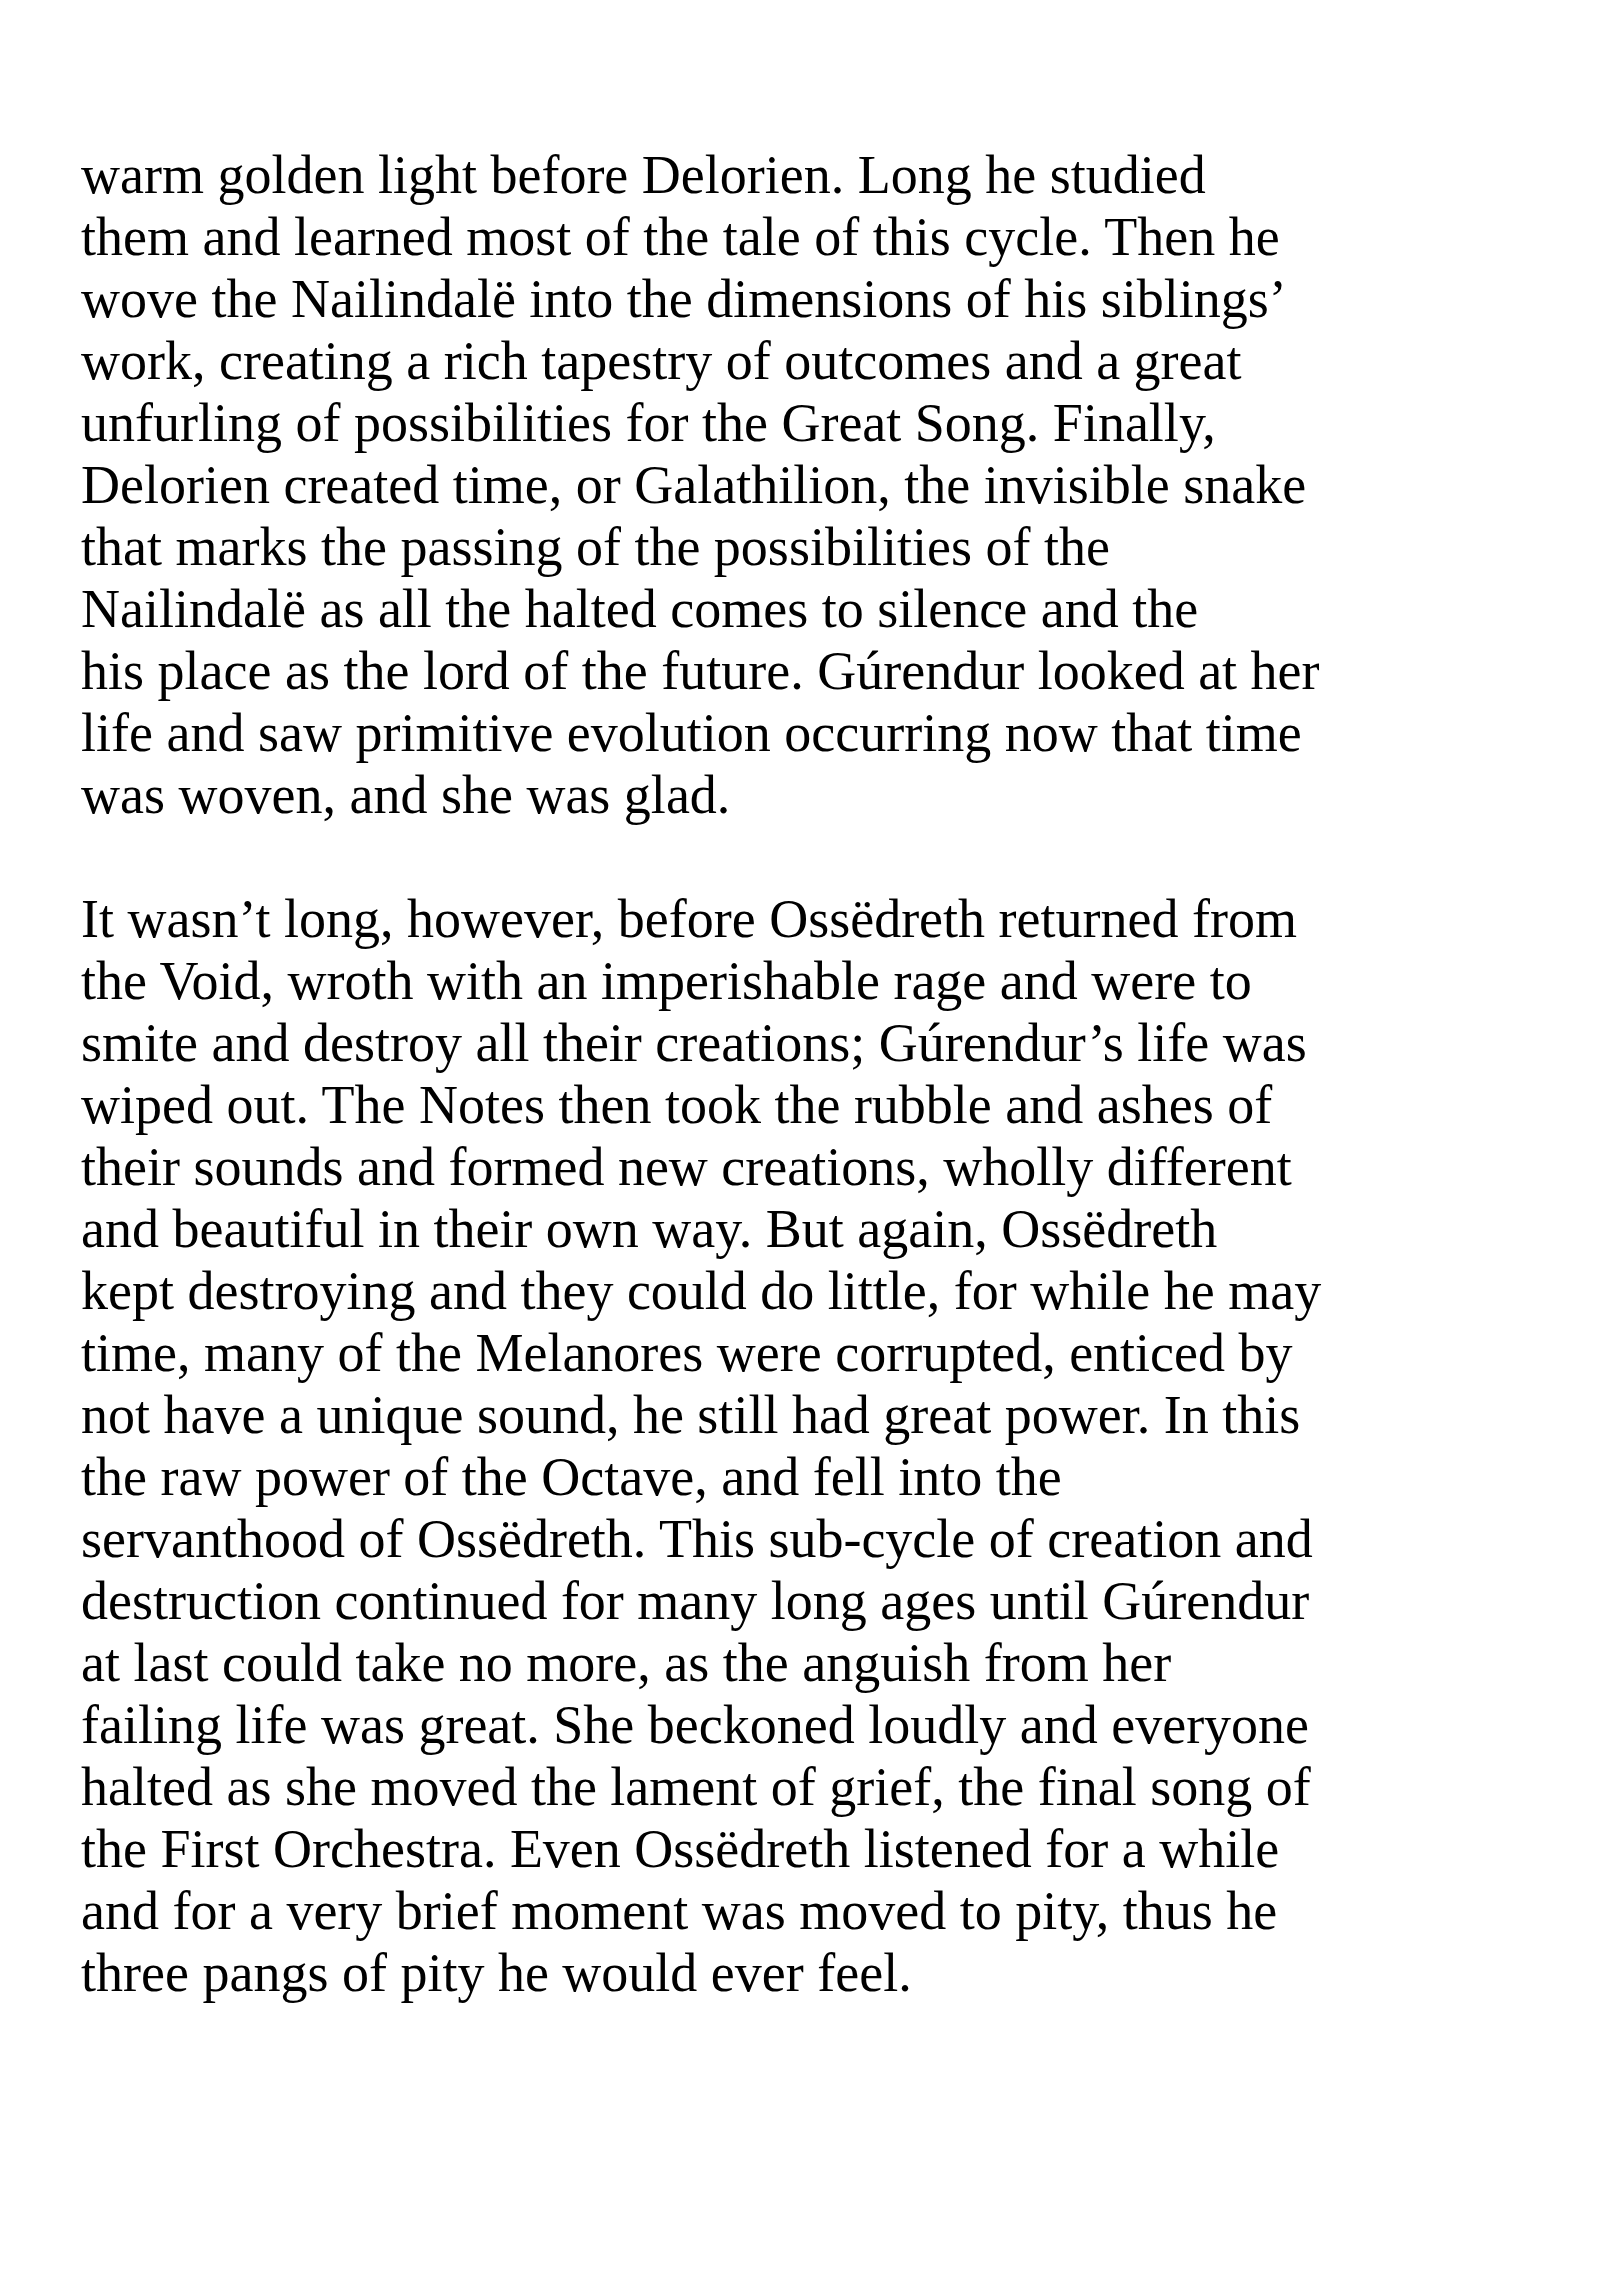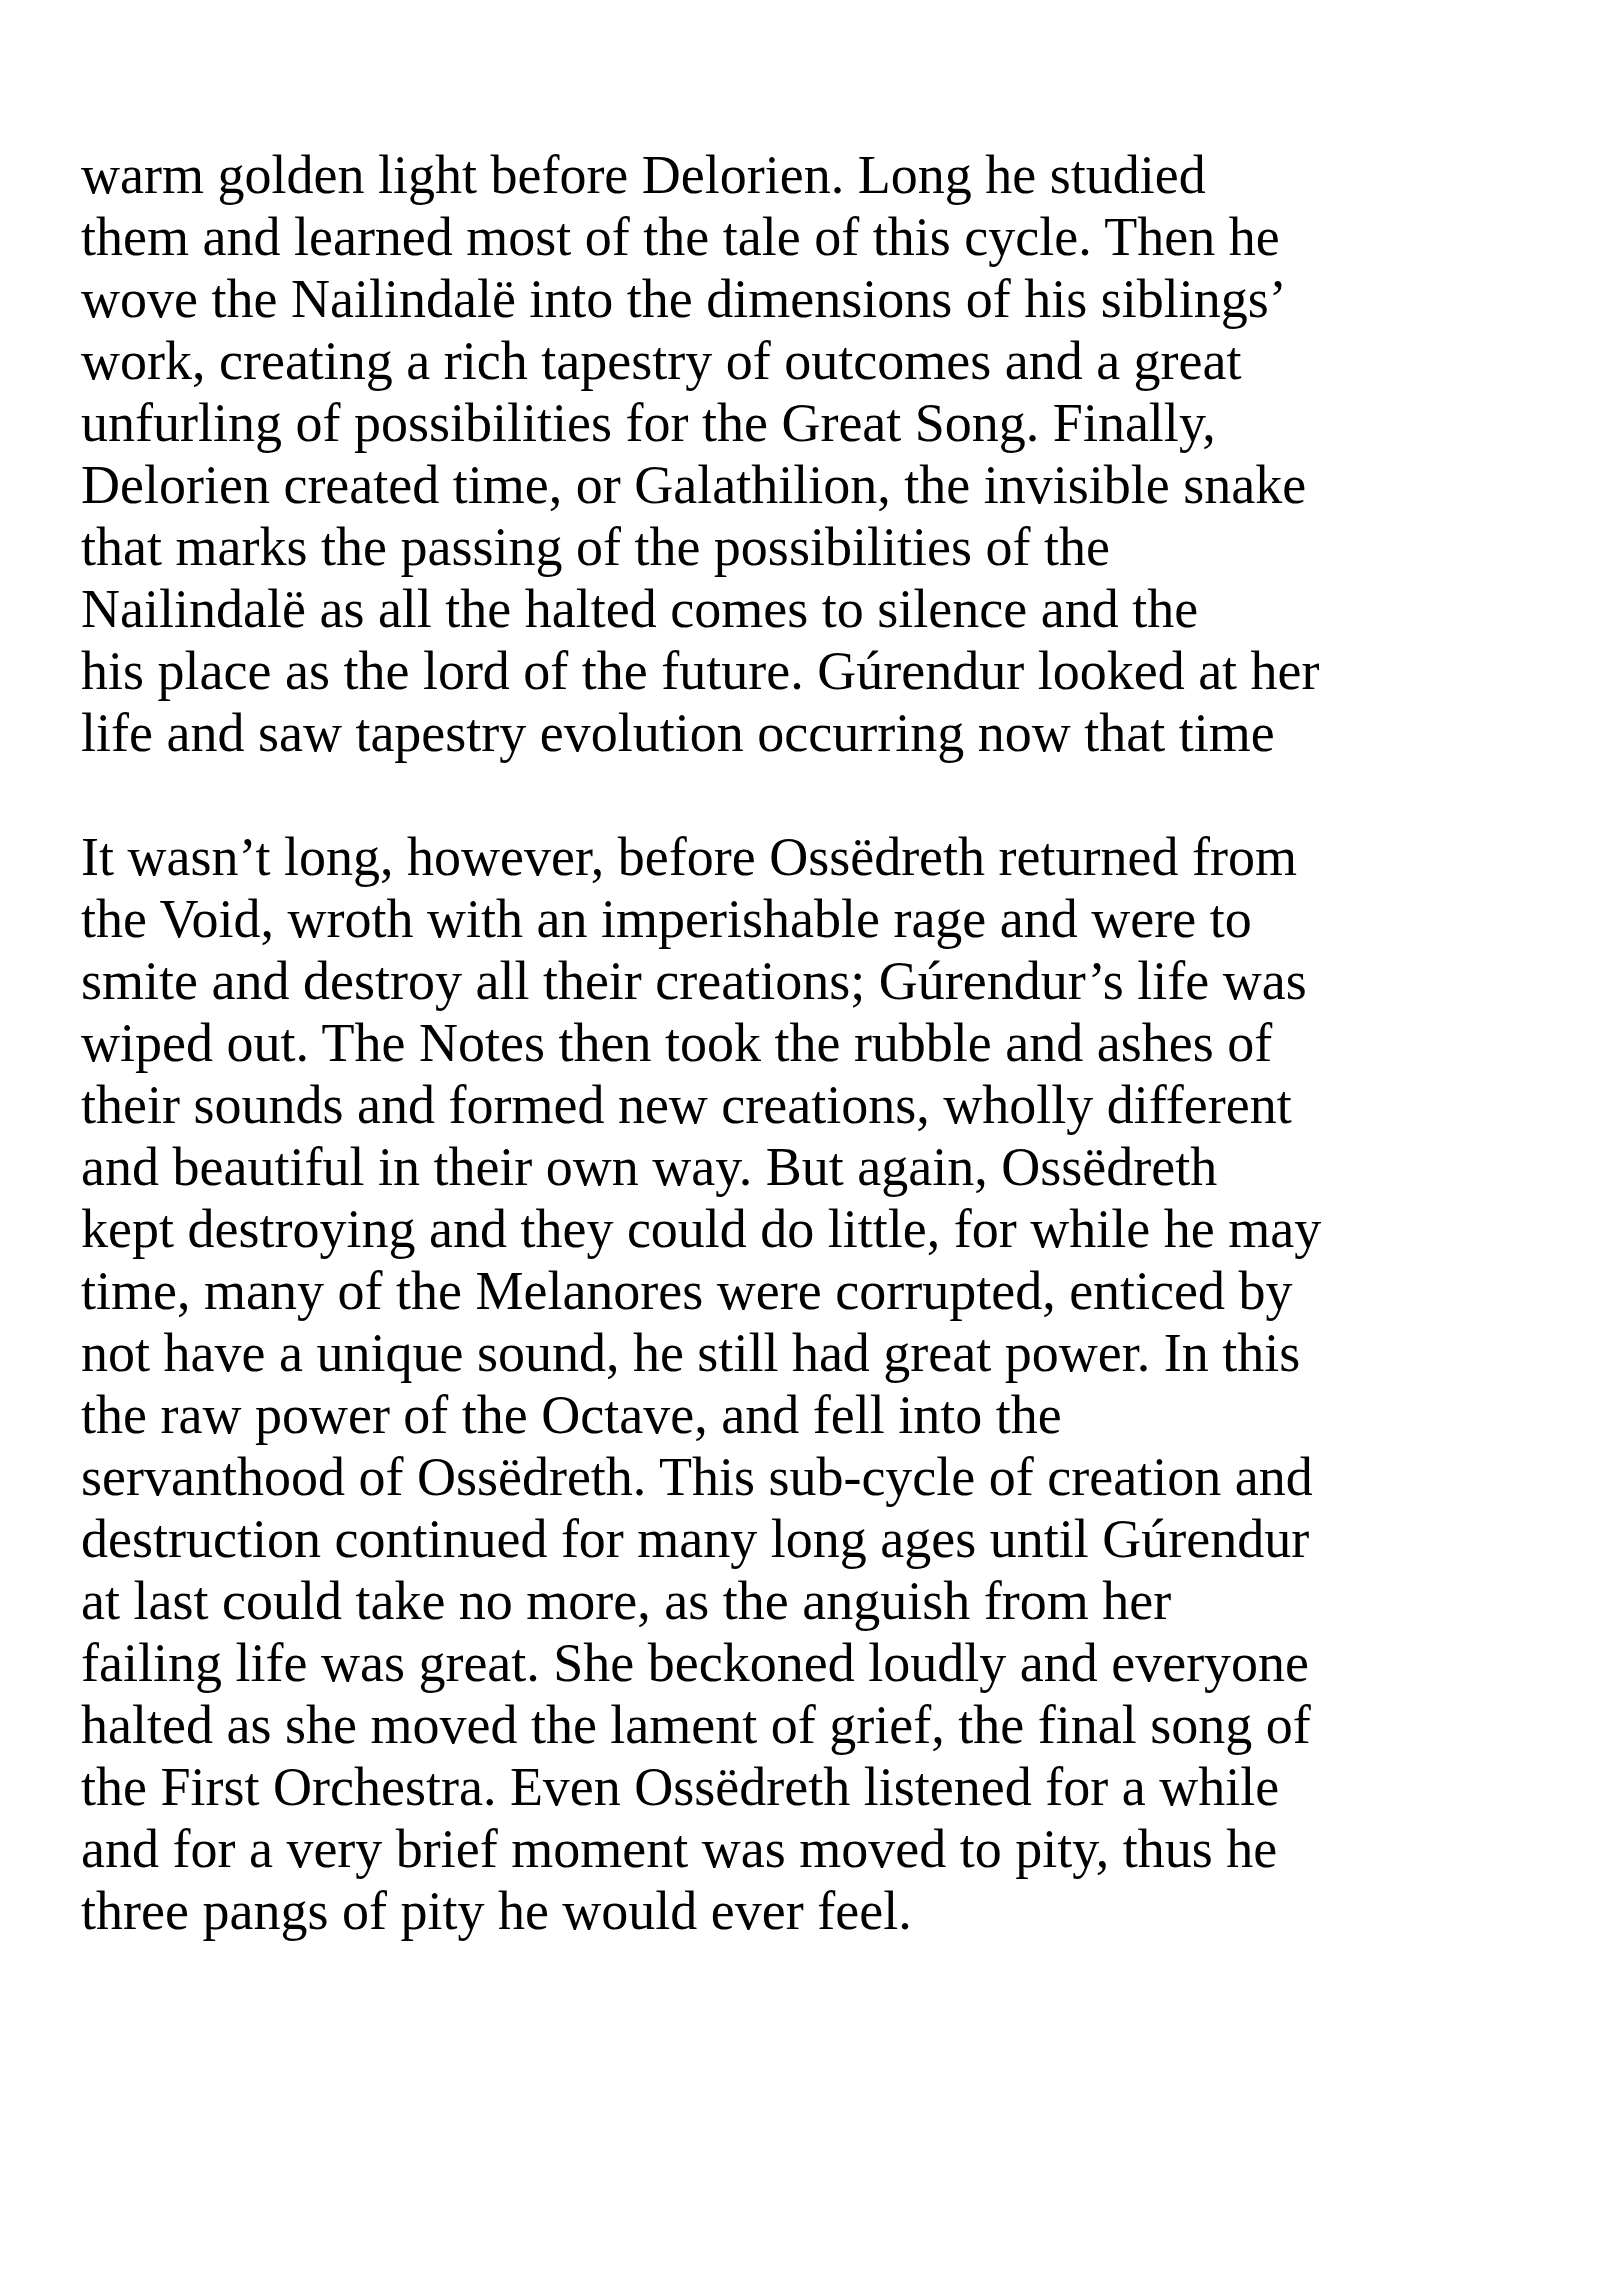--- a/index.html
+++ b/index.html
@@ -41,21 +41,22 @@
   <div class="para">
     <div class="line">warm golden light before Delorien. Long he studied</div>
     <div class="line">them and learned most of the tale of this cycle. Then he</div>
     <div class="line">wove the Nailindalë into the dimensions of his siblings’</div>
     <div class="line">work, creating a rich tapestry of outcomes and a great</div>
     <div class="line">unfurling of possibilities for the Great Song. Finally,</div>
     <div class="line">Delorien created time, or Galathilion, the invisible snake</div>
     <div class="line">that marks the passing of the possibilities of the</div>
     <div class="line">Nailindalë as all the halted comes to silence and the</div>
     <div class="line">his place as the lord of the future. Gúrendur looked at her</div>
-    <div class="line">life and saw tapestry evolution occurring now that time</div>
+    <div class="line">life and saw primitive evolution occurring now that time</div>
+    <div class="line">was woven, and she was glad.</div>
   </div>
 
   <div class="paragraph-spacer"></div>
 
   <div class="para">
     <div class="line">It wasn’t long, however, before Ossëdreth returned from</div>
     <div class="line">the Void, wroth with an imperishable rage and were to</div>
     <div class="line">smite and destroy all their creations; Gúrendur’s life was</div>
     <div class="line">wiped out. The Notes then took the rubble and ashes of</div>
     <div class="line">their sounds and formed new creations, wholly different</div>

